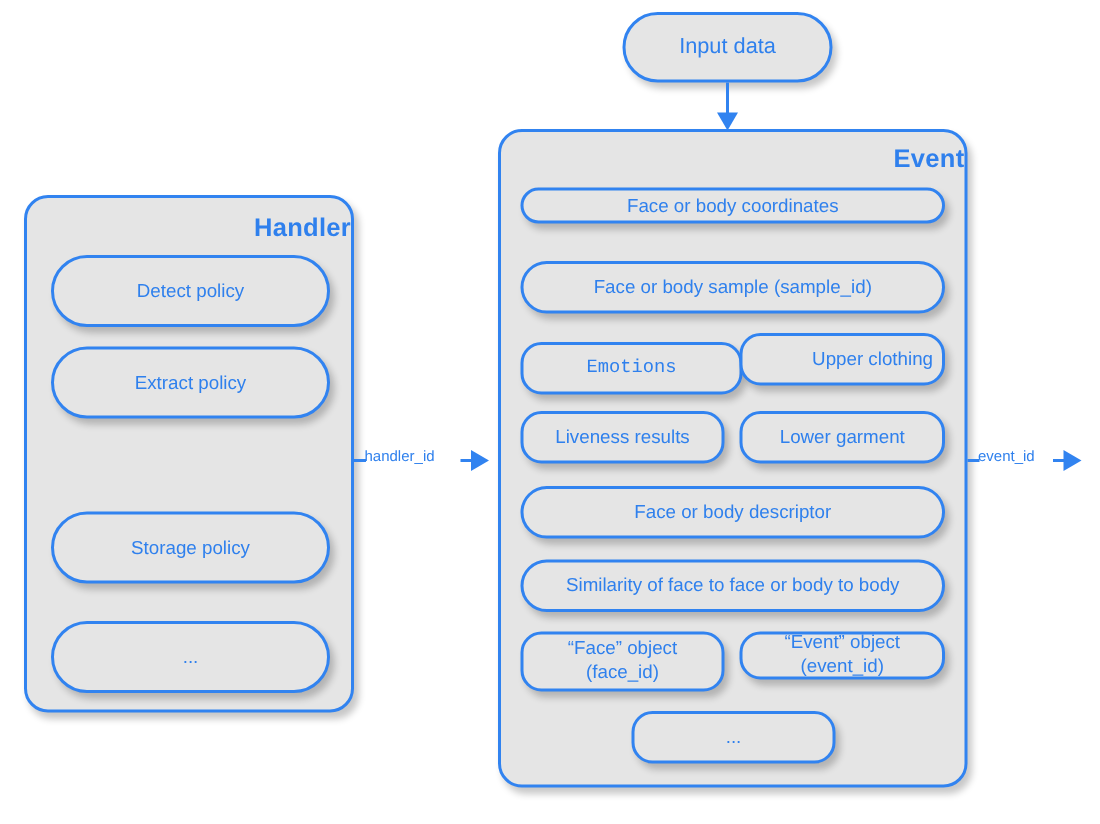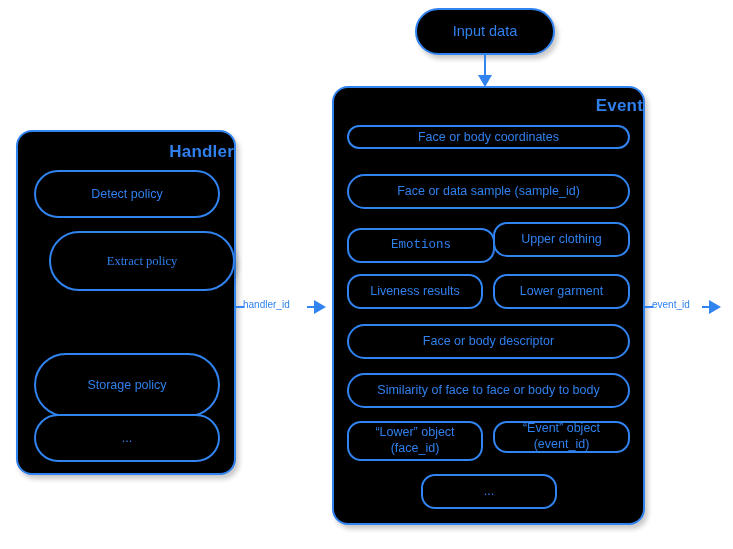--- a/index.html
+++ b/index.html
@@ -14,21 +14,21 @@
     position: relative;
     width: 733px;
     height: 549px;
     background: #ffffff;
     overflow: hidden;
   }
 
   
   .node {
     position: absolute;
-    background: #000000;
+    background: #e5e5e5;
     border: 2px solid #3183F0;
     box-sizing: border-box;
     color: #2F80ED;
     display: flex;
     align-items: center;
     justify-content: center;
     text-align: center;
     box-shadow: 3px 4px 5px rgba(0,0,0,0.22);
   }
   .container-node {
@@ -114,26 +114,26 @@
   <div class="conn-line conn-v" style="left:484px; top:55px; width:2px; height:22px;"></div>
   <div class="arrow-down" style="left:478px; top:75px;"></div>
 
   <div class="node container-node" style="left:16px; top:130px; width:220px; height:345px;">
     <div class="group-title" style="top:10px;padding-left:47px;">Handler</div>
 
     <div class="node pill" style="left:16px; top:38px; width:186px; height:48px;">
       <span class="label-text">Detect policy</span>
     </div>
 
-    <div class="node pill" style="left:31px; top:99px; width:186px; height:60px;font-family:Liberation Serif, serif;">
+    <div class="node pill" style="left:16px; top:99px; width:186px; height:48px;">
       <span class="label-text">Extract policy</span>
     </div>
 
 
-    <div class="node pill" style="left:16px; top:221px; width:186px; height:64px;">
+    <div class="node pill" style="left:16px; top:209px; width:186px; height:48px;">
       <span class="label-text">Storage policy</span>
     </div>
 
     <div class="node pill" style="left:16px; top:282px; width:186px; height:48px;">
       <span class="label-text">...</span>
     </div>
   </div>
 
   <div class="tick" style="left:236px; top:306px; width:8px; height:2px;"></div>
   <div class="conn-label" style="left:243px; top:299px;">handler_id</div>
@@ -141,48 +141,48 @@
   <div class="arrow-right" style="left:314px; top:300px;"></div>
 
   <div class="node container-node" style="left:332px; top:86px; width:313px; height:439px;">
     <div class="group-title" style="top:8px;">Event</div>
 
     <div class="node pill" style="left:13px; top:37px; width:283px; height:24px;">
       <span class="label-text">Face or body coordinates</span>
     </div>
 
     <div class="node pill" style="left:13px; top:86px; width:283px; height:35px;">
-      <span class="label-text">Face or data sample (sample_id)</span>
+      <span class="label-text">Face or body sample (sample_id)</span>
     </div>
 
     <div class="node rounded" style="left:13px; top:140px; width:148px; height:35px;font-family:Liberation Mono, monospace;">
       <span class="label-text">Emotions</span>
     </div>
-    <div class="node rounded" style="left:159px; top:134px; width:137px; height:35px;">
+    <div class="node rounded" style="left:159px; top:134px; width:137px; height:35px;text-align:right;">
       <span class="label-text">Upper clothing</span>
     </div>
 
     <div class="node rounded" style="left:13px; top:186px; width:136px; height:35px;">
       <span class="label-text">Liveness results</span>
     </div>
     <div class="node rounded" style="left:159px; top:186px; width:137px; height:35px;">
       <span class="label-text">Lower garment</span>
     </div>
 
     <div class="node pill" style="left:13px; top:236px; width:283px; height:35px;">
       <span class="label-text">Face or body descriptor</span>
     </div>
 
     <div class="node pill" style="left:13px; top:285px; width:283px; height:35px;">
       <span class="label-text">Similarity of face to face or body to body</span>
     </div>
 
     <div class="node rounded two-line" style="left:13px; top:333px; width:136px; height:40px;">
       <span class="label-text">
-        <span>“Lower” object</span><br>
+        <span>“Face” object</span><br>
         <span>(face_id)</span>
       </span>
     </div>
     <div class="node rounded two-line" style="left:159px; top:333px; width:137px; height:32px;">
       <span class="label-text">
         <span>“Event” object</span><br>
         <span>(event_id)</span>
       </span>
     </div>
 

